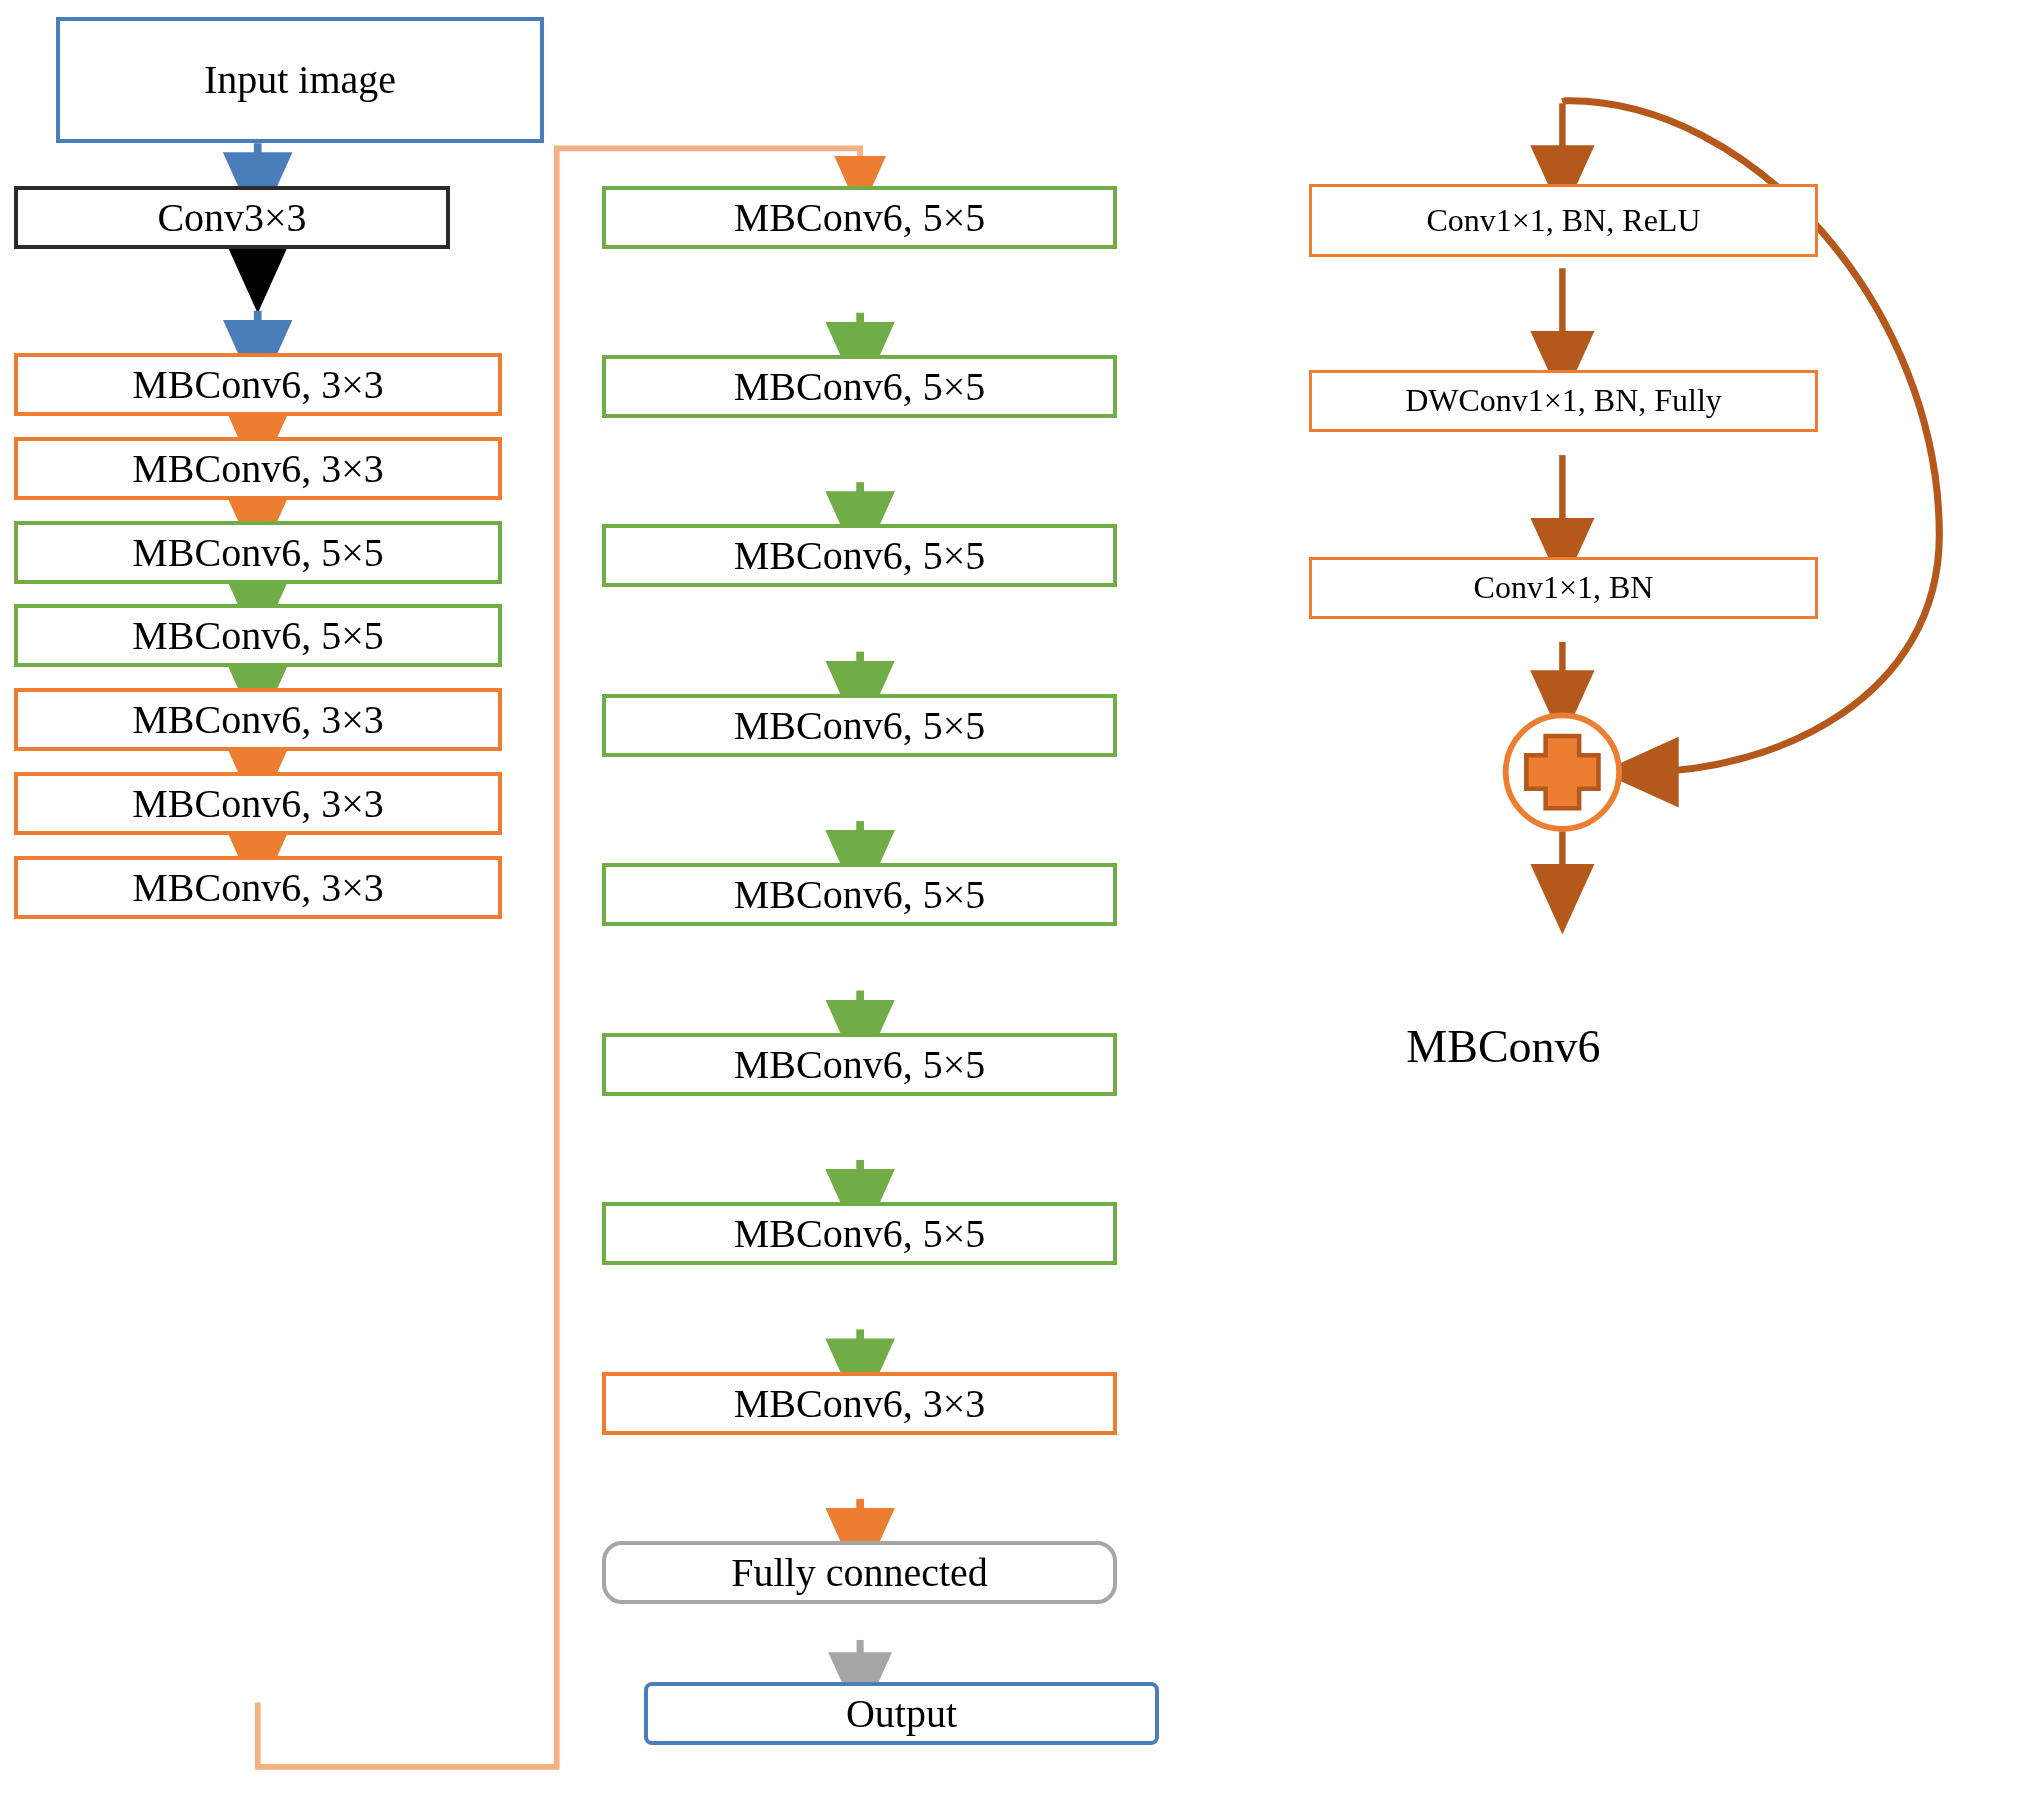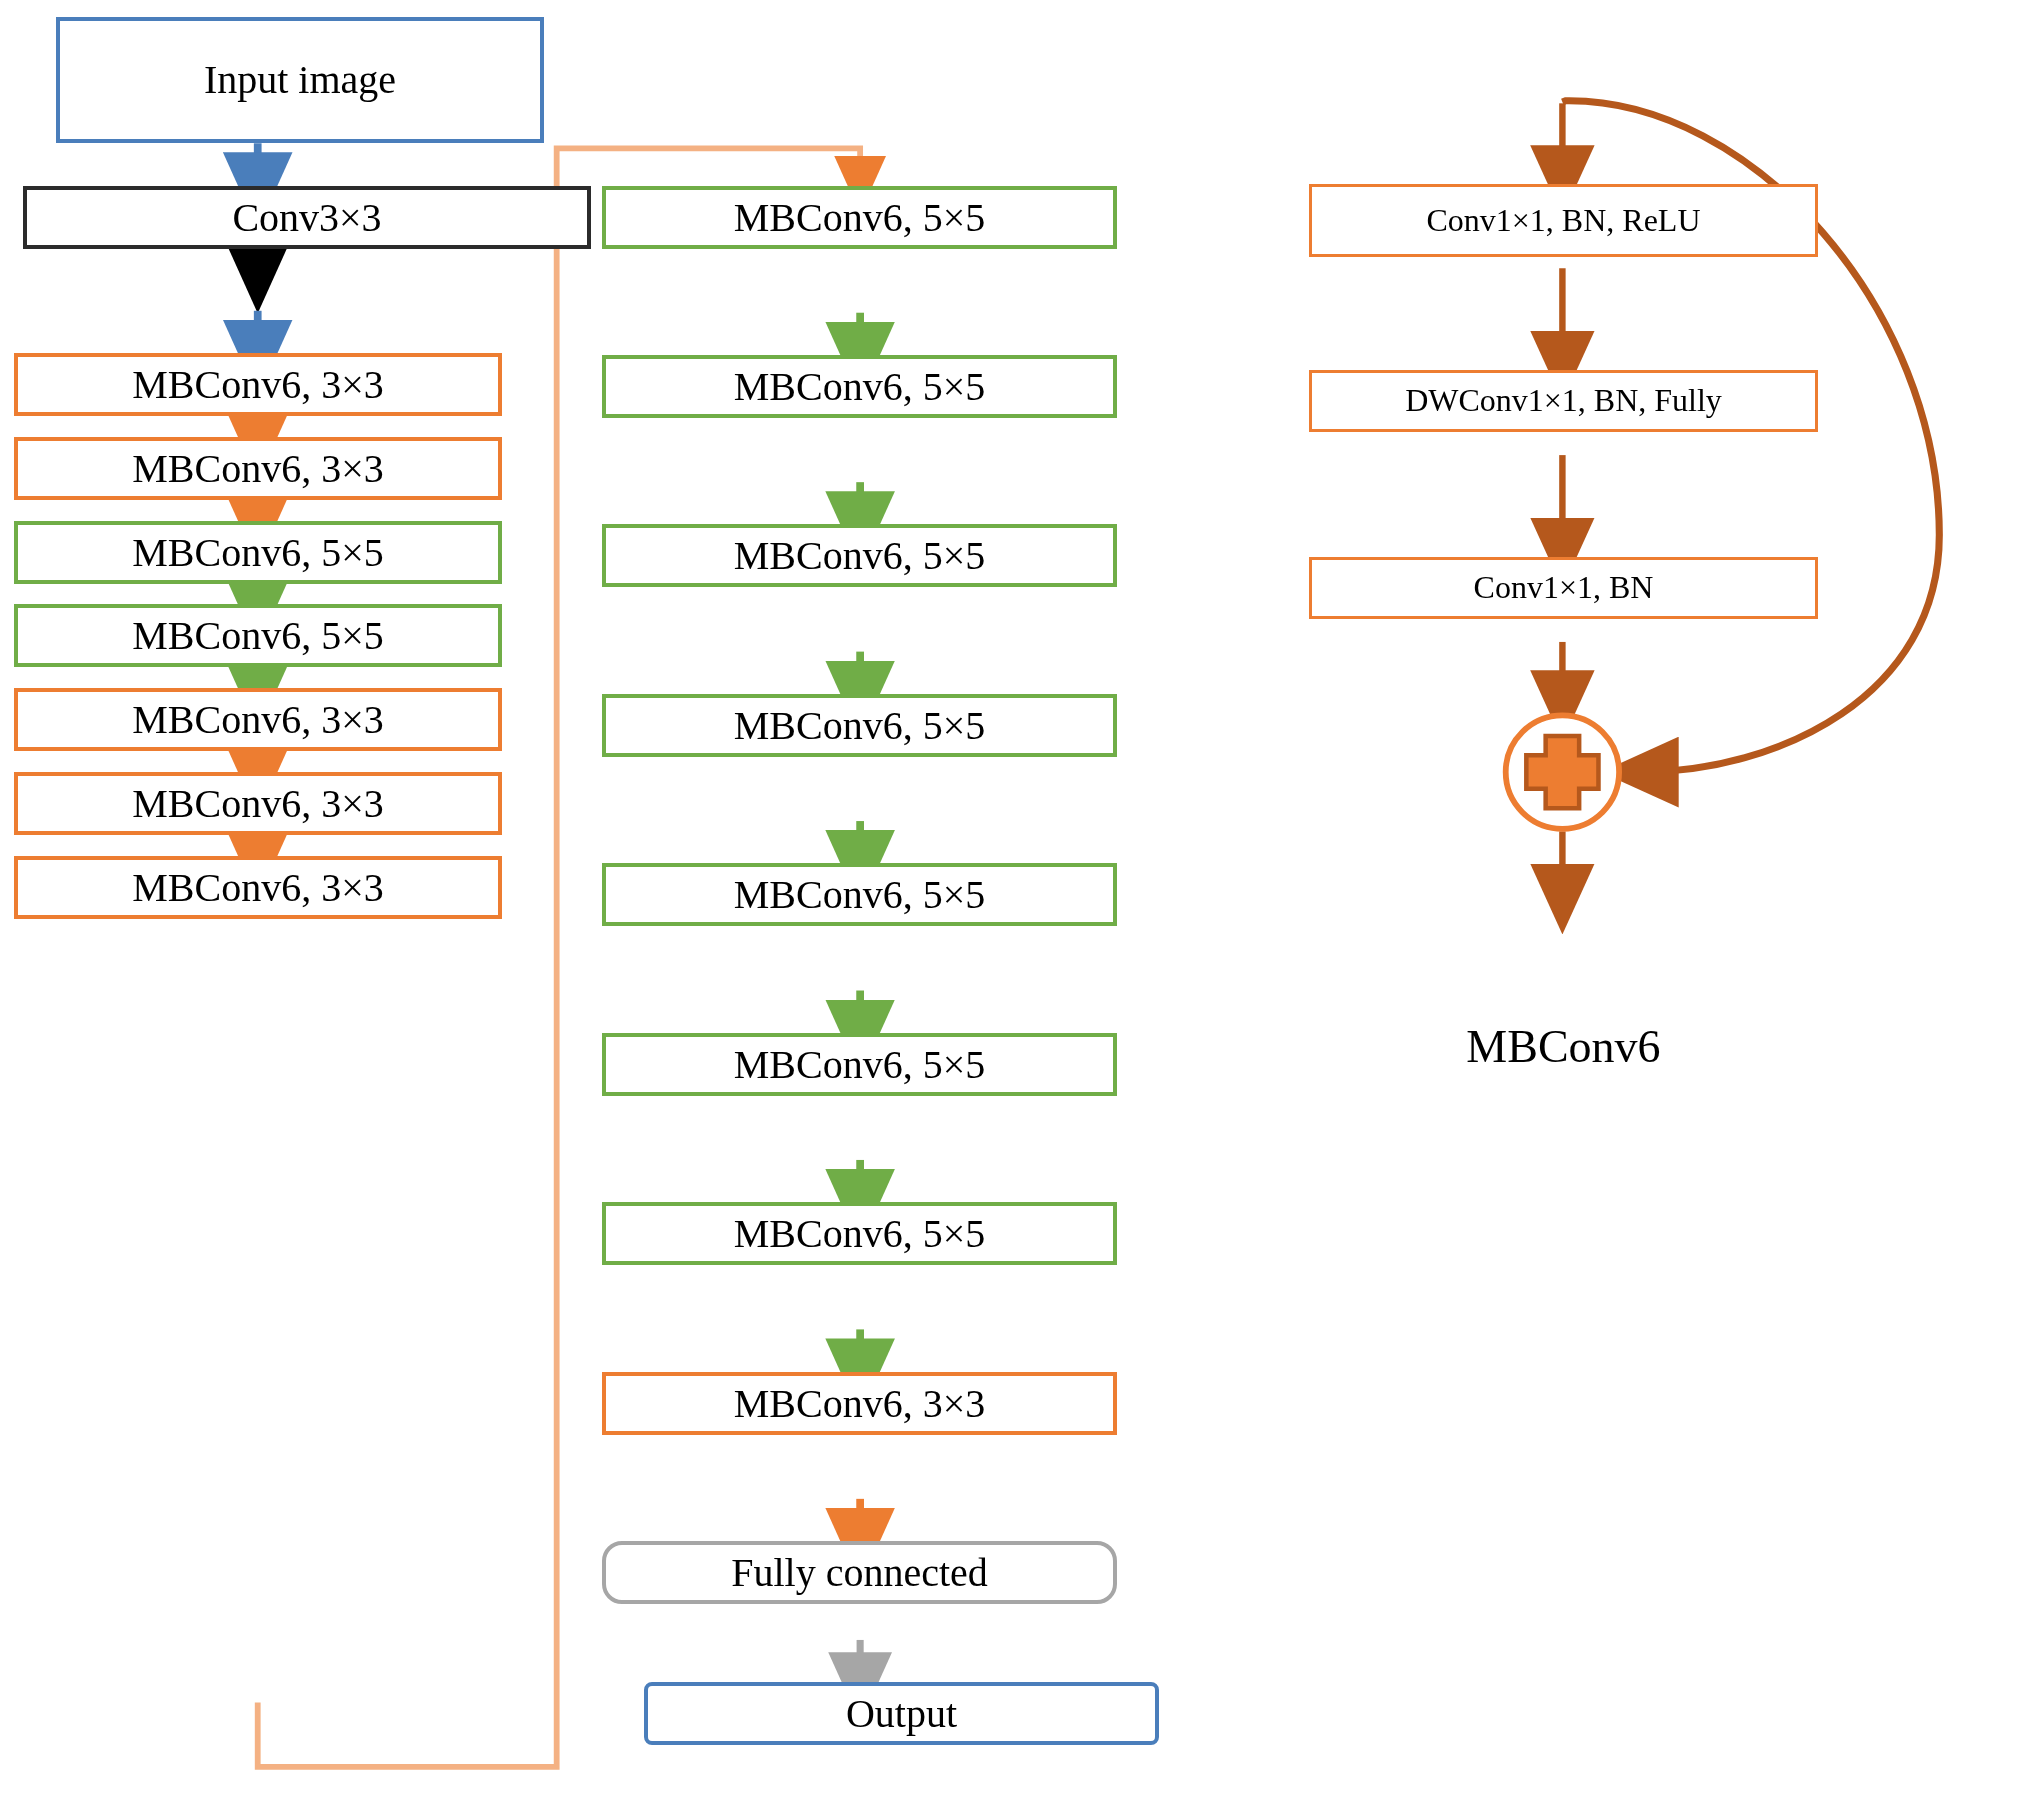--- a/index.html
+++ b/index.html
@@ -97,21 +97,21 @@
 
       <circle cx="2425" cy="1198" r="88" fill="#ffffff" stroke="#ED7D31" stroke-width="9"></circle>
       <path d="M 2399 1142 L 2451 1142 L 2451 1172 L 2481 1172 L 2481 1224 L 2451 1224 L 2451 1254 L 2399 1254 L 2399 1224 L 2369 1224 L 2369 1172 L 2399 1172 Z" fill="#ED7D31" stroke="#B5581C" stroke-width="7"></path>
     </g>
   </svg>
 
   <div class="node col-box b-blue" style="left:14px;top:17.4px;width:488px;height:126px;">
     <span class="lbl">Input image</span>
   </div>
 
-  <div class="node col-box b-black" style="left:14px;top:186px;width:568px;height:63px;margin-left:9px;">
+  <div class="node col-box b-black" style="left:14px;top:186px;width:436px;height:63px;">
     <span class="lbl">Conv3×3</span>
   </div>
 
 
   <div class="node col-box b-orange" style="left:14px;top:353px;width:488px;height:63px;">
     <span class="lbl">MBConv6, 3×3</span>
   </div>
 
   <div class="node col-box b-orange" style="left:14px;top:437px;width:488px;height:63px;">
     <span class="lbl">MBConv6, 3×3</span>
@@ -182,18 +182,18 @@
   </div>
 
   <div class="node det-box b-orange" style="left:1309px;top:370px;width:509px;height:62px;">
     <span class="lbl">DWConv1×1, BN, Fully</span>
   </div>
 
   <div class="node det-box b-orange" style="left:1309px;top:557px;width:509px;height:62px;">
     <span class="lbl">Conv1×1, BN</span>
   </div>
 
-  <div class="node plain-label" style="left:1309px;top:1012px;width:509px;height:71px;">
+  <div class="node plain-label" style="left:1249px;top:1012px;width:509px;height:71px;">
     <span class="lbl">MBConv6</span>
   </div>
 
 </div>
 
 
 </body></html>

